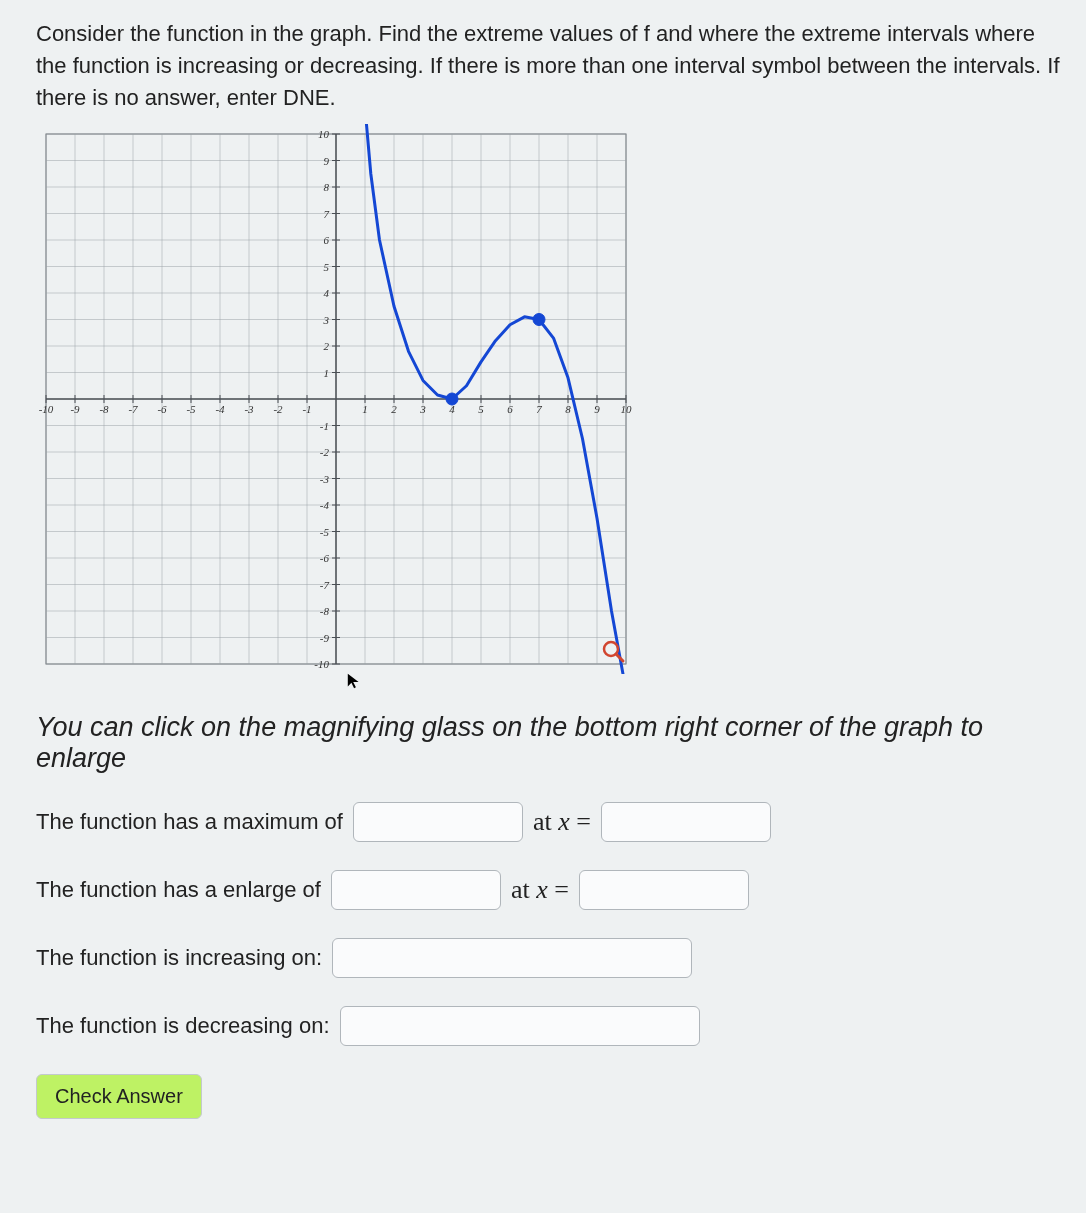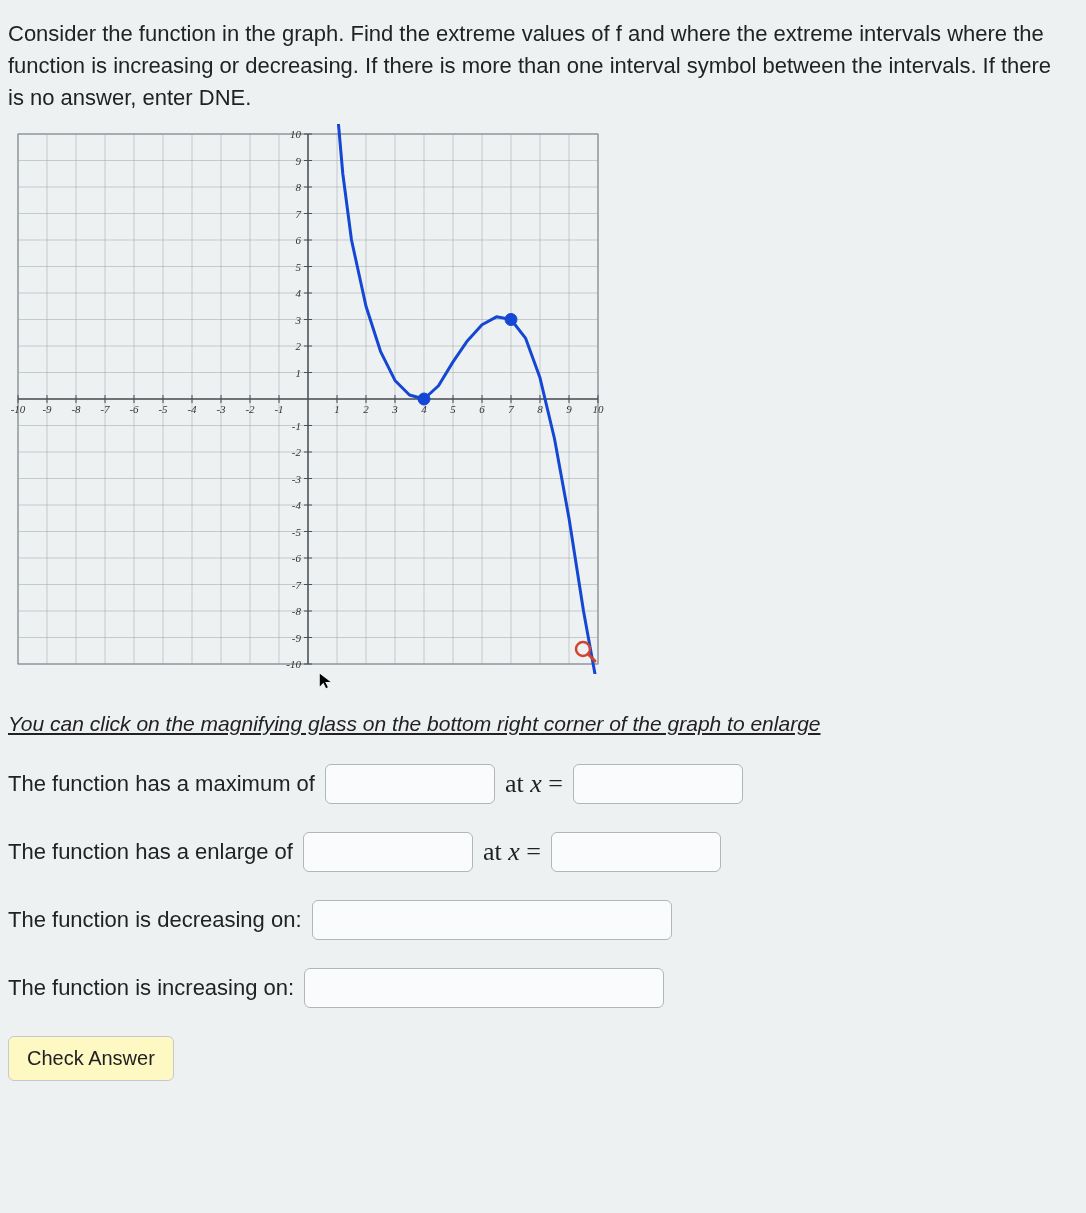--- a/index.html
+++ b/index.html
@@ -6,37 +6,37 @@
     margin: 0;
     padding: 0;
     width: 1086px;
     background: #eef1f2;
     font-family: Arial, Helvetica, sans-serif;
     color: #222;
   }
   .page {
     padding: 18px 24px 30px 8px;
     box-sizing: border-box;
+    margin-left: 28px;
   }
   .problem-text {
     font-size: 22px;
     line-height: 1.45;
     margin-bottom: 10px;
   }
   .chart-wrap {
     width: 600px;
     height: 550px;
     margin-top: 6px;
     margin-bottom: 8px;
   }
   .hint {
-    font-size: 21px;
+    font-size: 27px;
     font-style: italic;
     margin: 8px 0 28px 0;
-    text-decoration: underline;
   }
   .qrow {
     display: flex;
     align-items: center;
     gap: 10px;
     font-size: 22px;
     margin-bottom: 28px;
     flex-wrap: wrap;
   }
   .qrow .label { white-space: pre; }
@@ -51,21 +51,21 @@
   }
   .w-small { width: 170px; }
   .w-med { width: 170px; }
   .w-long { width: 360px; }
   .at-eq {
     font-size: 26px;
     font-family: Georgia, 'Times New Roman', serif;
   }
   .at-eq .xvar { font-style: italic; }
   .check-btn {
-    background: #fef9c3;
+    background: #bef264;
     border: 1px solid #c3c9ce;
     border-radius: 6px;
     padding: 10px 18px;
     font-size: 20px;
     cursor: pointer;
     color: #222;
   }
   .mag-icon {
     cursor: pointer;
   }
@@ -235,24 +235,24 @@
   </div>
 
   <div class="qrow">
     <span class="label">The function has a enlarge of</span>
     <input class="answer w-small" type="text" style="">
     <span class="at-eq">at <span class="xvar">x</span> =</span>
     <input class="answer w-med" type="text" style="">
   </div>
 
   <div class="qrow">
+    <span class="label">The function is increasing on:</span>
+    <input class="answer w-long" type="text" style="">
+  </div>
+
+  <div class="qrow">
     <span class="label">The function is decreasing on:</span>
     <input class="answer w-long" type="text" style="">
   </div>
 
-  <div class="qrow">
-    <span class="label">The function is increasing on:</span>
-    <input class="answer w-long" type="text" style="">
-  </div>
-
   <button class="check-btn">Check Answer</button>
 
 </div>
 
 </body></html>

